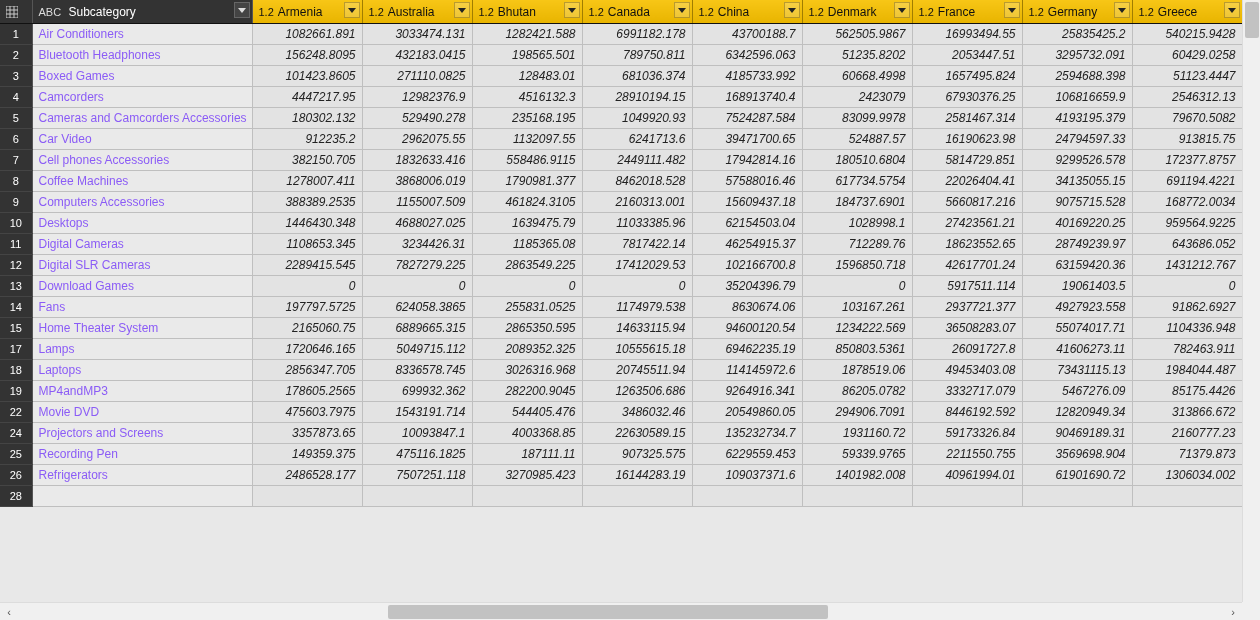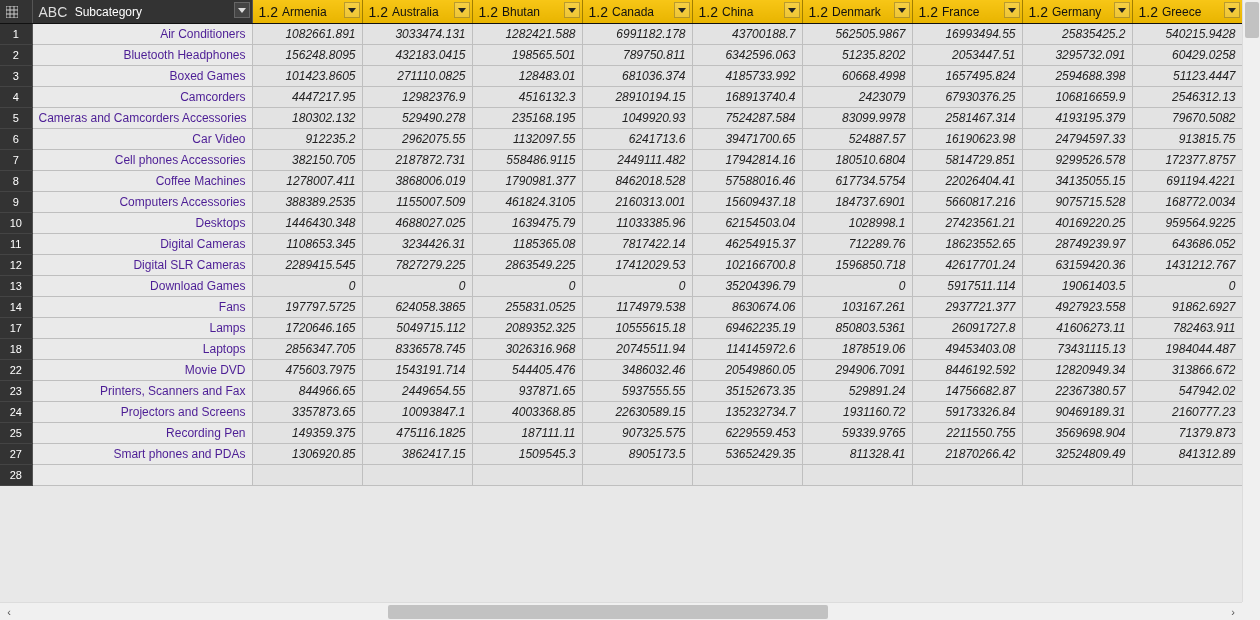--- a/index.html
+++ b/index.html
@@ -90,21 +90,21 @@
     border-bottom: 1px solid #111;
     height:22px;line-height:22px;
   }
   thead th.country {
     background: linear-gradient(#f7c616,#e8b400);
     color:#111;
     border-right:1px solid #a07d00;
   }
   thead th .type-badge{
     display:inline-flex;align-items:flex-start;gap:3px;
-    font-size:14px;color:#111;margin-right:4px;
+    font-size:11px;color:#111;margin-right:4px;
     vertical-align:middle;
   }
   thead th.subcat .type-badge{color:#ddd;}
   thead th .type-badge svg{flex:0 0 auto;}
   thead th .label{vertical-align:middle;}
   thead th .filter {
     position:absolute;right:2px;top:2px;width:16px;height:16px;
     border:1px solid rgba(0,0,0,0.25);
     background:rgba(255,255,255,0.2);
     display:flex;align-items:center;justify-content:center;
@@ -115,21 +115,21 @@
   }
   thead th.subcat .filter::after{border-top-color:#ddd;}
   th.rownum-head{
     width:32px;background:#333;border-right:1px solid #555;
   }
   td.rownum{
     background:#333;color:#fff;text-align:center;font-size:11px;
     border-right:1px solid #555;border-bottom:1px solid #444;
   }
   td.subc{
-    background:#eaeaea;color:#4c1d95;text-align:right;
+    background:#eaeaea;color:#8b5cf6;text-align:left;
   }
   td.num{
     background:#e3e3e3;color:#222;text-align:right;font-style:italic;
   }
   col.rowcol{width:32px;}
   col.subcol{width:220px;}
   col.datacol{width:110px;}
 </style>
 </head>
 <body>
@@ -259,21 +259,21 @@
             <td class="num">39471700.65</td>
             <td class="num">524887.57</td>
             <td class="num">16190623.98</td>
             <td class="num">24794597.33</td>
             <td class="num">913815.75</td>
           </tr>
           <tr>
             <td class="rownum">7</td>
             <td class="subc">Cell phones Accessories</td>
             <td class="num">382150.705</td>
-            <td class="num">2187872.731</td>
+            <td class="num">1832633.416</td>
             <td class="num">558486.9115</td>
             <td class="num">2449111.482</td>
             <td class="num">17942814.16</td>
             <td class="num">180510.6804</td>
             <td class="num">5814729.851</td>
             <td class="num">9299526.578</td>
             <td class="num">172377.8757</td>
           </tr>
           <tr>
             <td class="rownum">8</td>
@@ -360,20 +360,33 @@
             <td class="num">624058.3865</td>
             <td class="num">255831.0525</td>
             <td class="num">1174979.538</td>
             <td class="num">8630674.06</td>
             <td class="num">103167.261</td>
             <td class="num">2937721.377</td>
             <td class="num">4927923.558</td>
             <td class="num">91862.6927</td>
           </tr>
           <tr>
+            <td class="rownum">15</td>
+            <td class="subc">Home Theater System</td>
+            <td class="num">2165060.75</td>
+            <td class="num">6889665.315</td>
+            <td class="num">2865350.595</td>
+            <td class="num">14633115.94</td>
+            <td class="num">94600120.54</td>
+            <td class="num">1234222.569</td>
+            <td class="num">36508283.07</td>
+            <td class="num">55074017.71</td>
+            <td class="num">1104336.948</td>
+          </tr>
+          <tr>
             <td class="rownum">17</td>
             <td class="subc">Lamps</td>
             <td class="num">1720646.165</td>
             <td class="num">5049715.112</td>
             <td class="num">2089352.325</td>
             <td class="num">10555615.18</td>
             <td class="num">69462235.19</td>
             <td class="num">850803.5361</td>
             <td class="num">26091727.8</td>
             <td class="num">41606273.11</td>
@@ -386,46 +399,46 @@
             <td class="num">8336578.745</td>
             <td class="num">3026316.968</td>
             <td class="num">20745511.94</td>
             <td class="num">114145972.6</td>
             <td class="num">1878519.06</td>
             <td class="num">49453403.08</td>
             <td class="num">73431115.13</td>
             <td class="num">1984044.487</td>
           </tr>
           <tr>
+            <td class="rownum">19</td>
+            <td class="subc">MP4andMP3</td>
+            <td class="num">178605.2565</td>
+            <td class="num">699932.362</td>
+            <td class="num">282200.9045</td>
+            <td class="num">1263506.686</td>
+            <td class="num">9264916.341</td>
+            <td class="num">86205.0782</td>
+            <td class="num">3332717.079</td>
+            <td class="num">5467276.09</td>
+            <td class="num">85175.4426</td>
+          </tr>
+          <tr>
             <td class="rownum">22</td>
             <td class="subc">Movie DVD</td>
             <td class="num">475603.7975</td>
             <td class="num">1543191.714</td>
             <td class="num">544405.476</td>
             <td class="num">3486032.46</td>
             <td class="num">20549860.05</td>
             <td class="num">294906.7091</td>
             <td class="num">8446192.592</td>
             <td class="num">12820949.34</td>
             <td class="num">313866.672</td>
           </tr>
           <tr>
-            <td class="rownum">23</td>
-            <td class="subc">Printers, Scanners and Fax</td>
-            <td class="num">844966.65</td>
-            <td class="num">2449654.55</td>
-            <td class="num">937871.65</td>
-            <td class="num">5937555.55</td>
-            <td class="num">35152673.35</td>
-            <td class="num">529891.24</td>
-            <td class="num">14756682.87</td>
-            <td class="num">22367380.57</td>
-            <td class="num">547942.02</td>
-          </tr>
-          <tr>
             <td class="rownum">24</td>
             <td class="subc">Projectors and Screens</td>
             <td class="num">3357873.65</td>
             <td class="num">10093847.1</td>
             <td class="num">4003368.85</td>
             <td class="num">22630589.15</td>
             <td class="num">135232734.7</td>
             <td class="num">1931160.72</td>
             <td class="num">59173326.84</td>
             <td class="num">90469189.31</td>
@@ -438,31 +451,31 @@
             <td class="num">475116.1825</td>
             <td class="num">187111.11</td>
             <td class="num">907325.575</td>
             <td class="num">6229559.453</td>
             <td class="num">59339.9765</td>
             <td class="num">2211550.755</td>
             <td class="num">3569698.904</td>
             <td class="num">71379.873</td>
           </tr>
           <tr>
-            <td class="rownum">27</td>
-            <td class="subc">Smart phones and PDAs</td>
-            <td class="num">1306920.85</td>
-            <td class="num">3862417.15</td>
-            <td class="num">1509545.3</td>
-            <td class="num">8905173.5</td>
-            <td class="num">53652429.35</td>
-            <td class="num">811328.41</td>
-            <td class="num">21870266.42</td>
-            <td class="num">32524809.49</td>
-            <td class="num">841312.89</td>
+            <td class="rownum">26</td>
+            <td class="subc">Refrigerators</td>
+            <td class="num">2486528.177</td>
+            <td class="num">7507251.118</td>
+            <td class="num">3270985.423</td>
+            <td class="num">16144283.19</td>
+            <td class="num">109037371.6</td>
+            <td class="num">1401982.008</td>
+            <td class="num">40961994.01</td>
+            <td class="num">61901690.72</td>
+            <td class="num">1306034.002</td>
           </tr>
           <tr>
             <td class="rownum">28</td>
             <td class="subc"></td>
             <td class="num"></td>
             <td class="num"></td>
             <td class="num"></td>
             <td class="num"></td>
             <td class="num"></td>
             <td class="num"></td>

